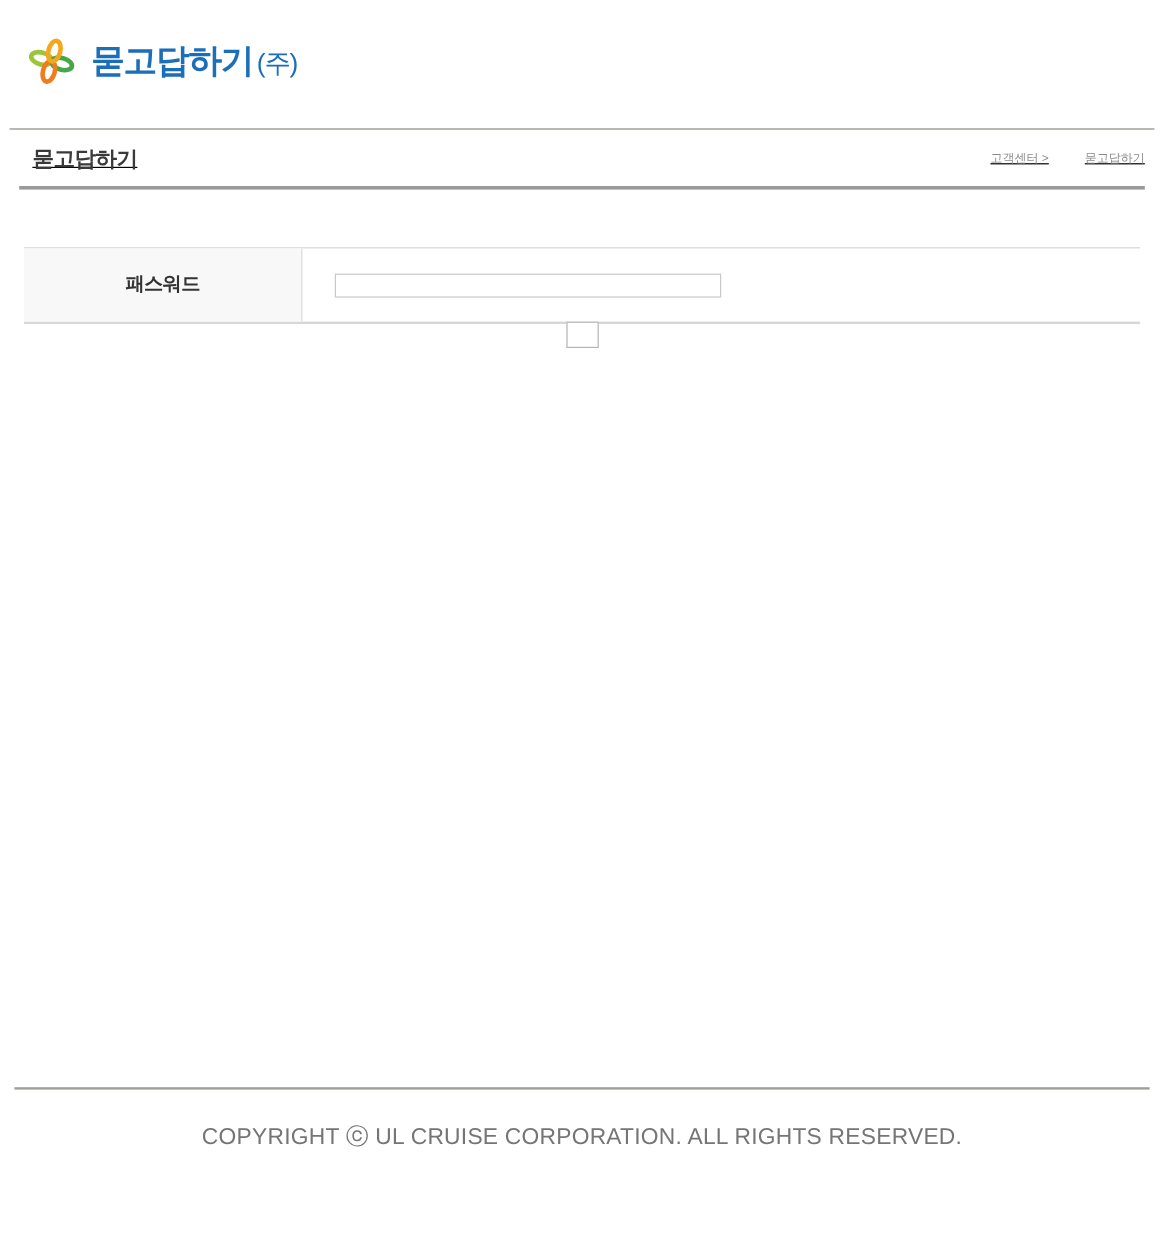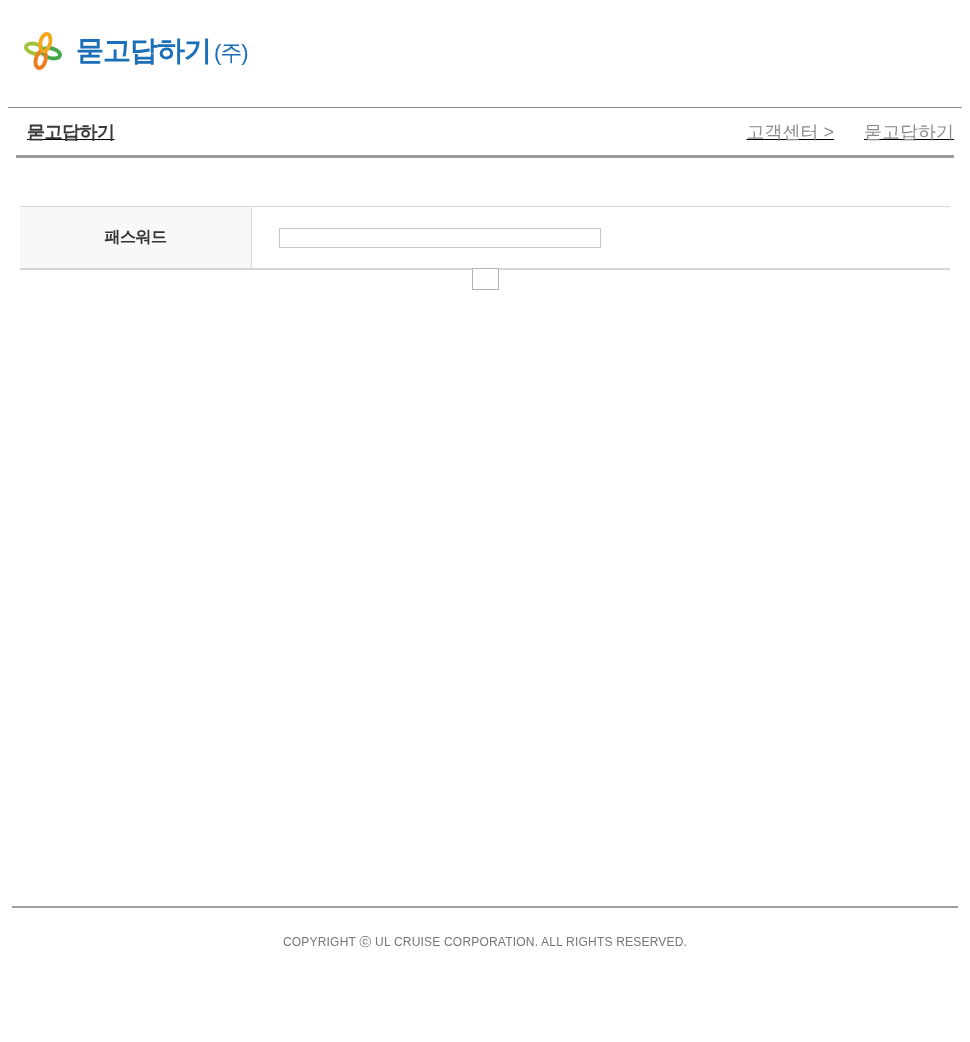--- a/index.html
+++ b/index.html
@@ -55,21 +55,21 @@
   .page-title {
     font-size: 18px;
     font-weight: bold;
     color: #3a3a3a;
     letter-spacing: -0.5px;
   }
   .breadcrumb {
     display: flex;
     align-items: center;
     gap: 30px;
-    font-size: 18px;
+    font-size: 10px;
     color: #8a8a8a;
   }
   .breadcrumb span { cursor: pointer; }
 
   
   .password-table {
     margin: 48px 20px 0;
     border-top: 1px solid #d6d6d6;
     border-bottom: 2px solid #d6d6d6;
     height: 64px;
@@ -123,21 +123,21 @@
   .content-spacer { height: 616px; }
 
   
   .footer-line {
     margin: 0 12px;
     border-top: 2px solid #9e9e99;
   }
   .footer-text {
     padding-top: 26px;
     text-align: center;
-    font-size: 12px;
+    font-size: 19px;
     color: #757575;
     letter-spacing: 0.2px;
   }
 </style>
 </head>
 <body>
 
 <div class="page">
 
   <div class="site-header">

